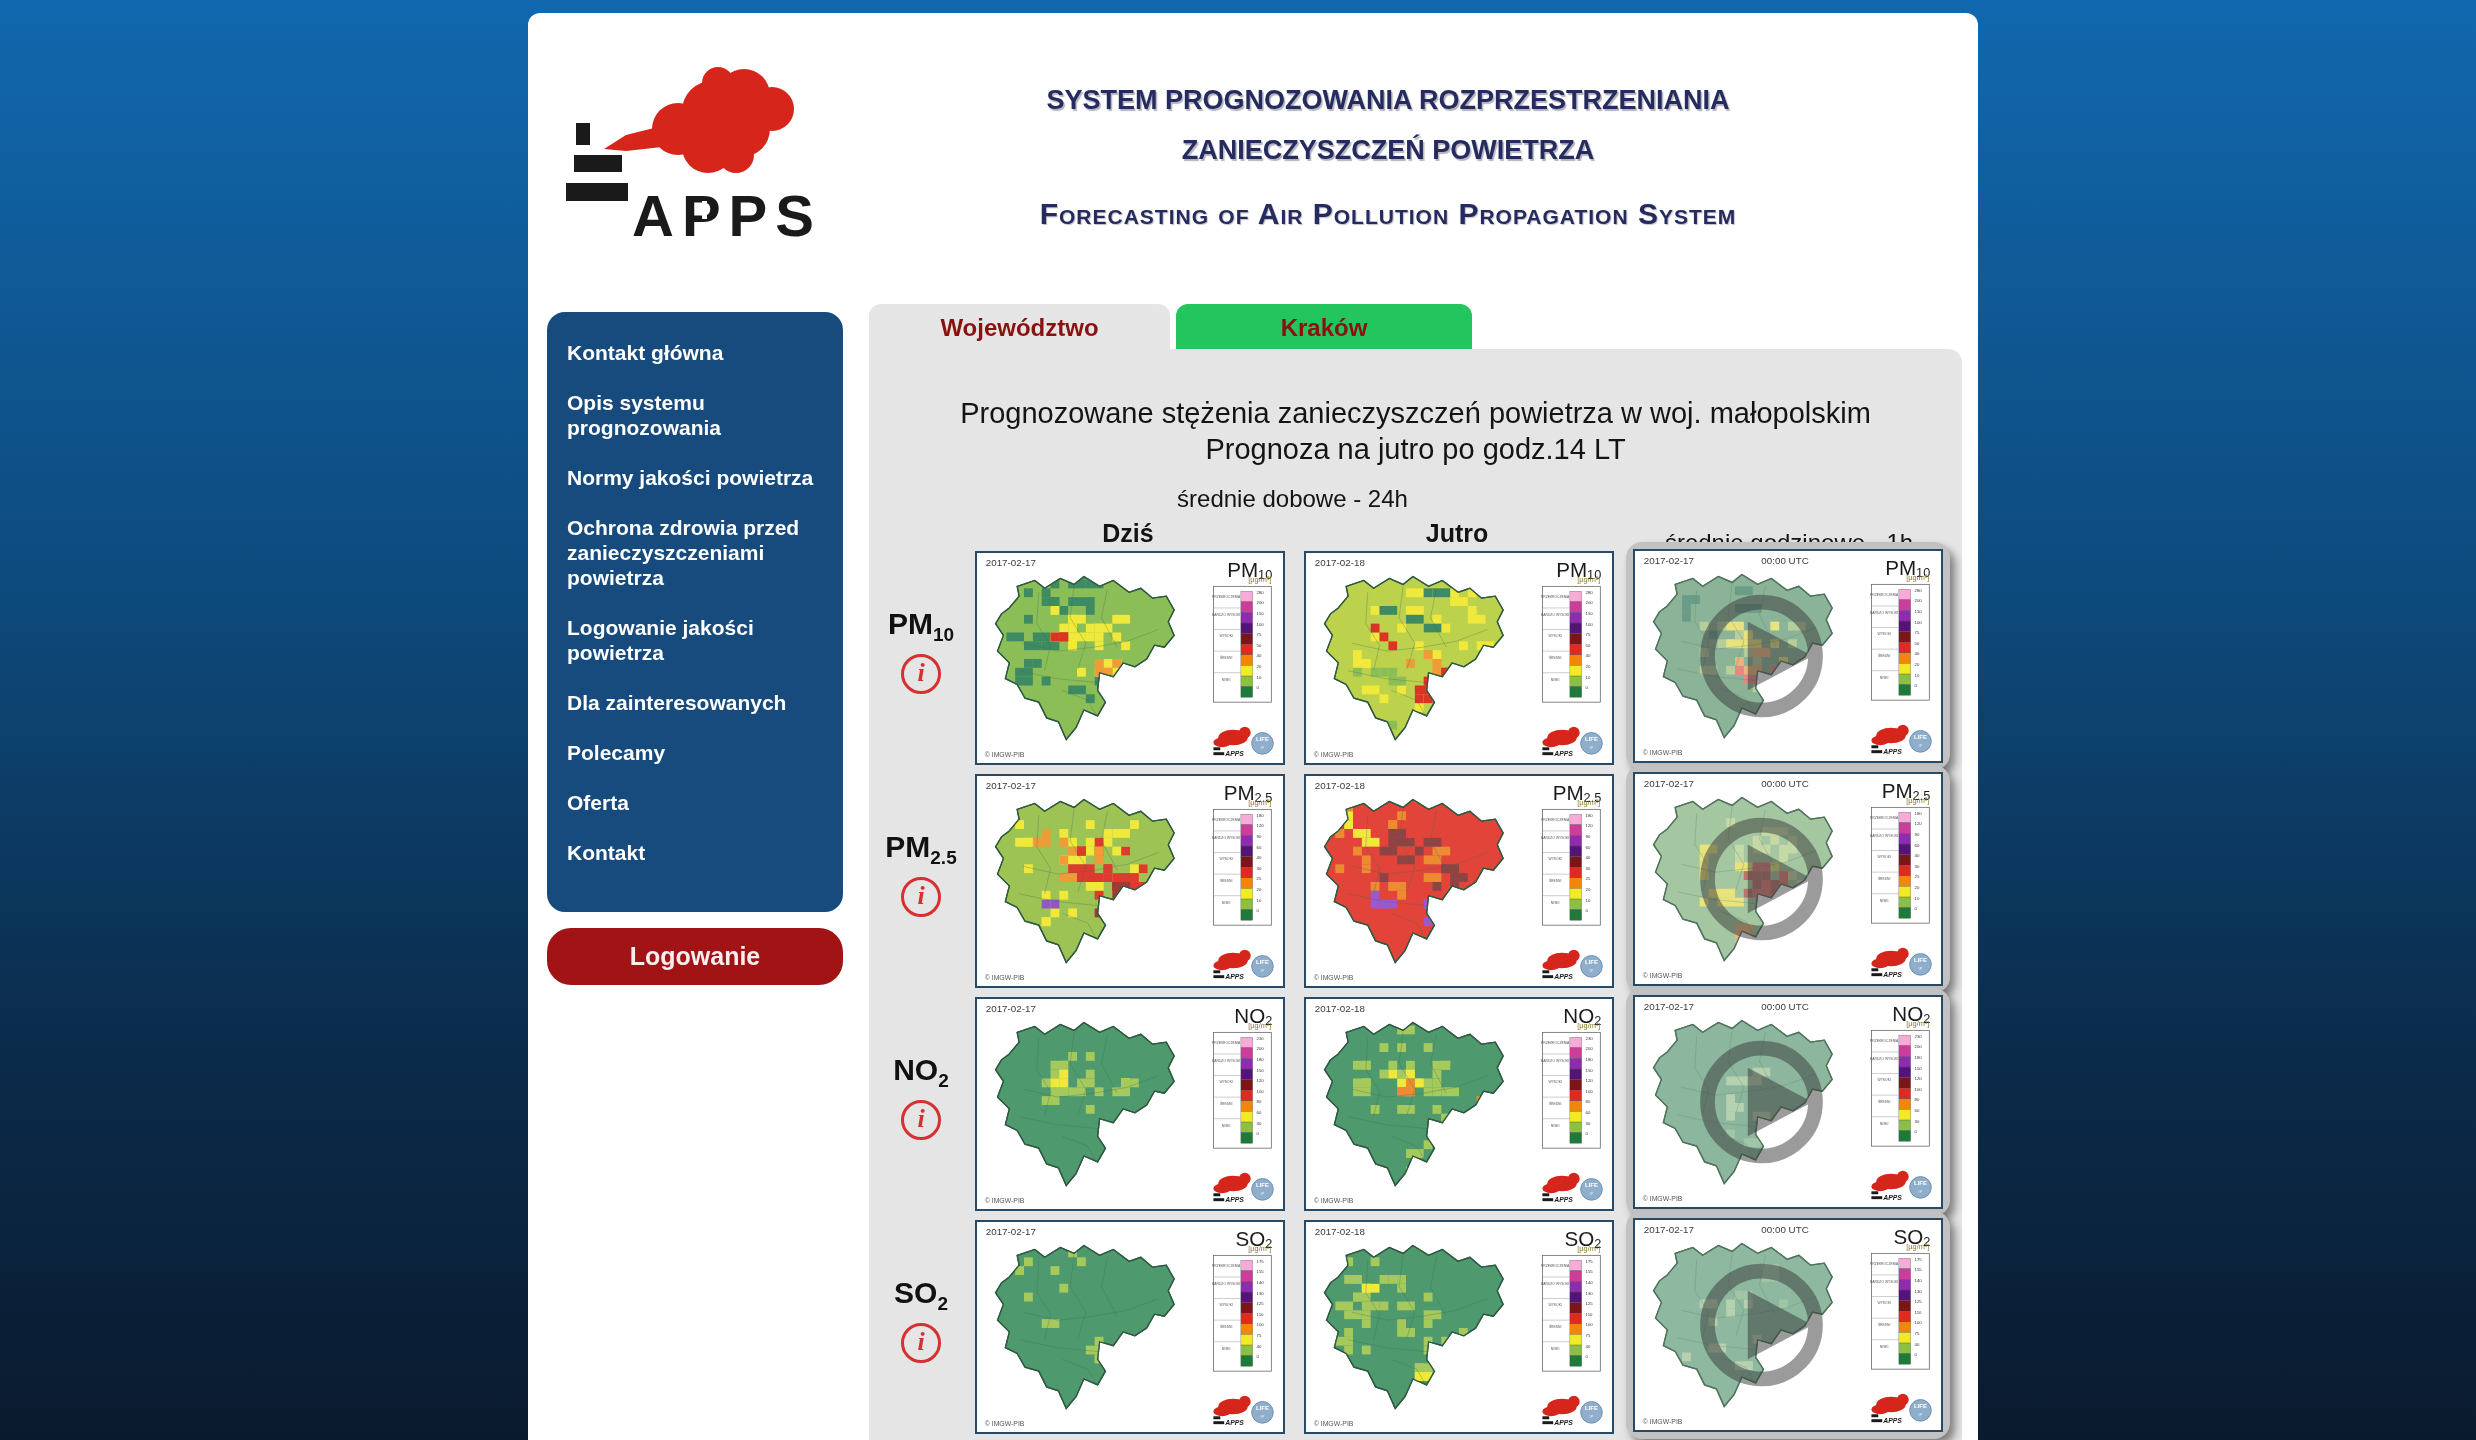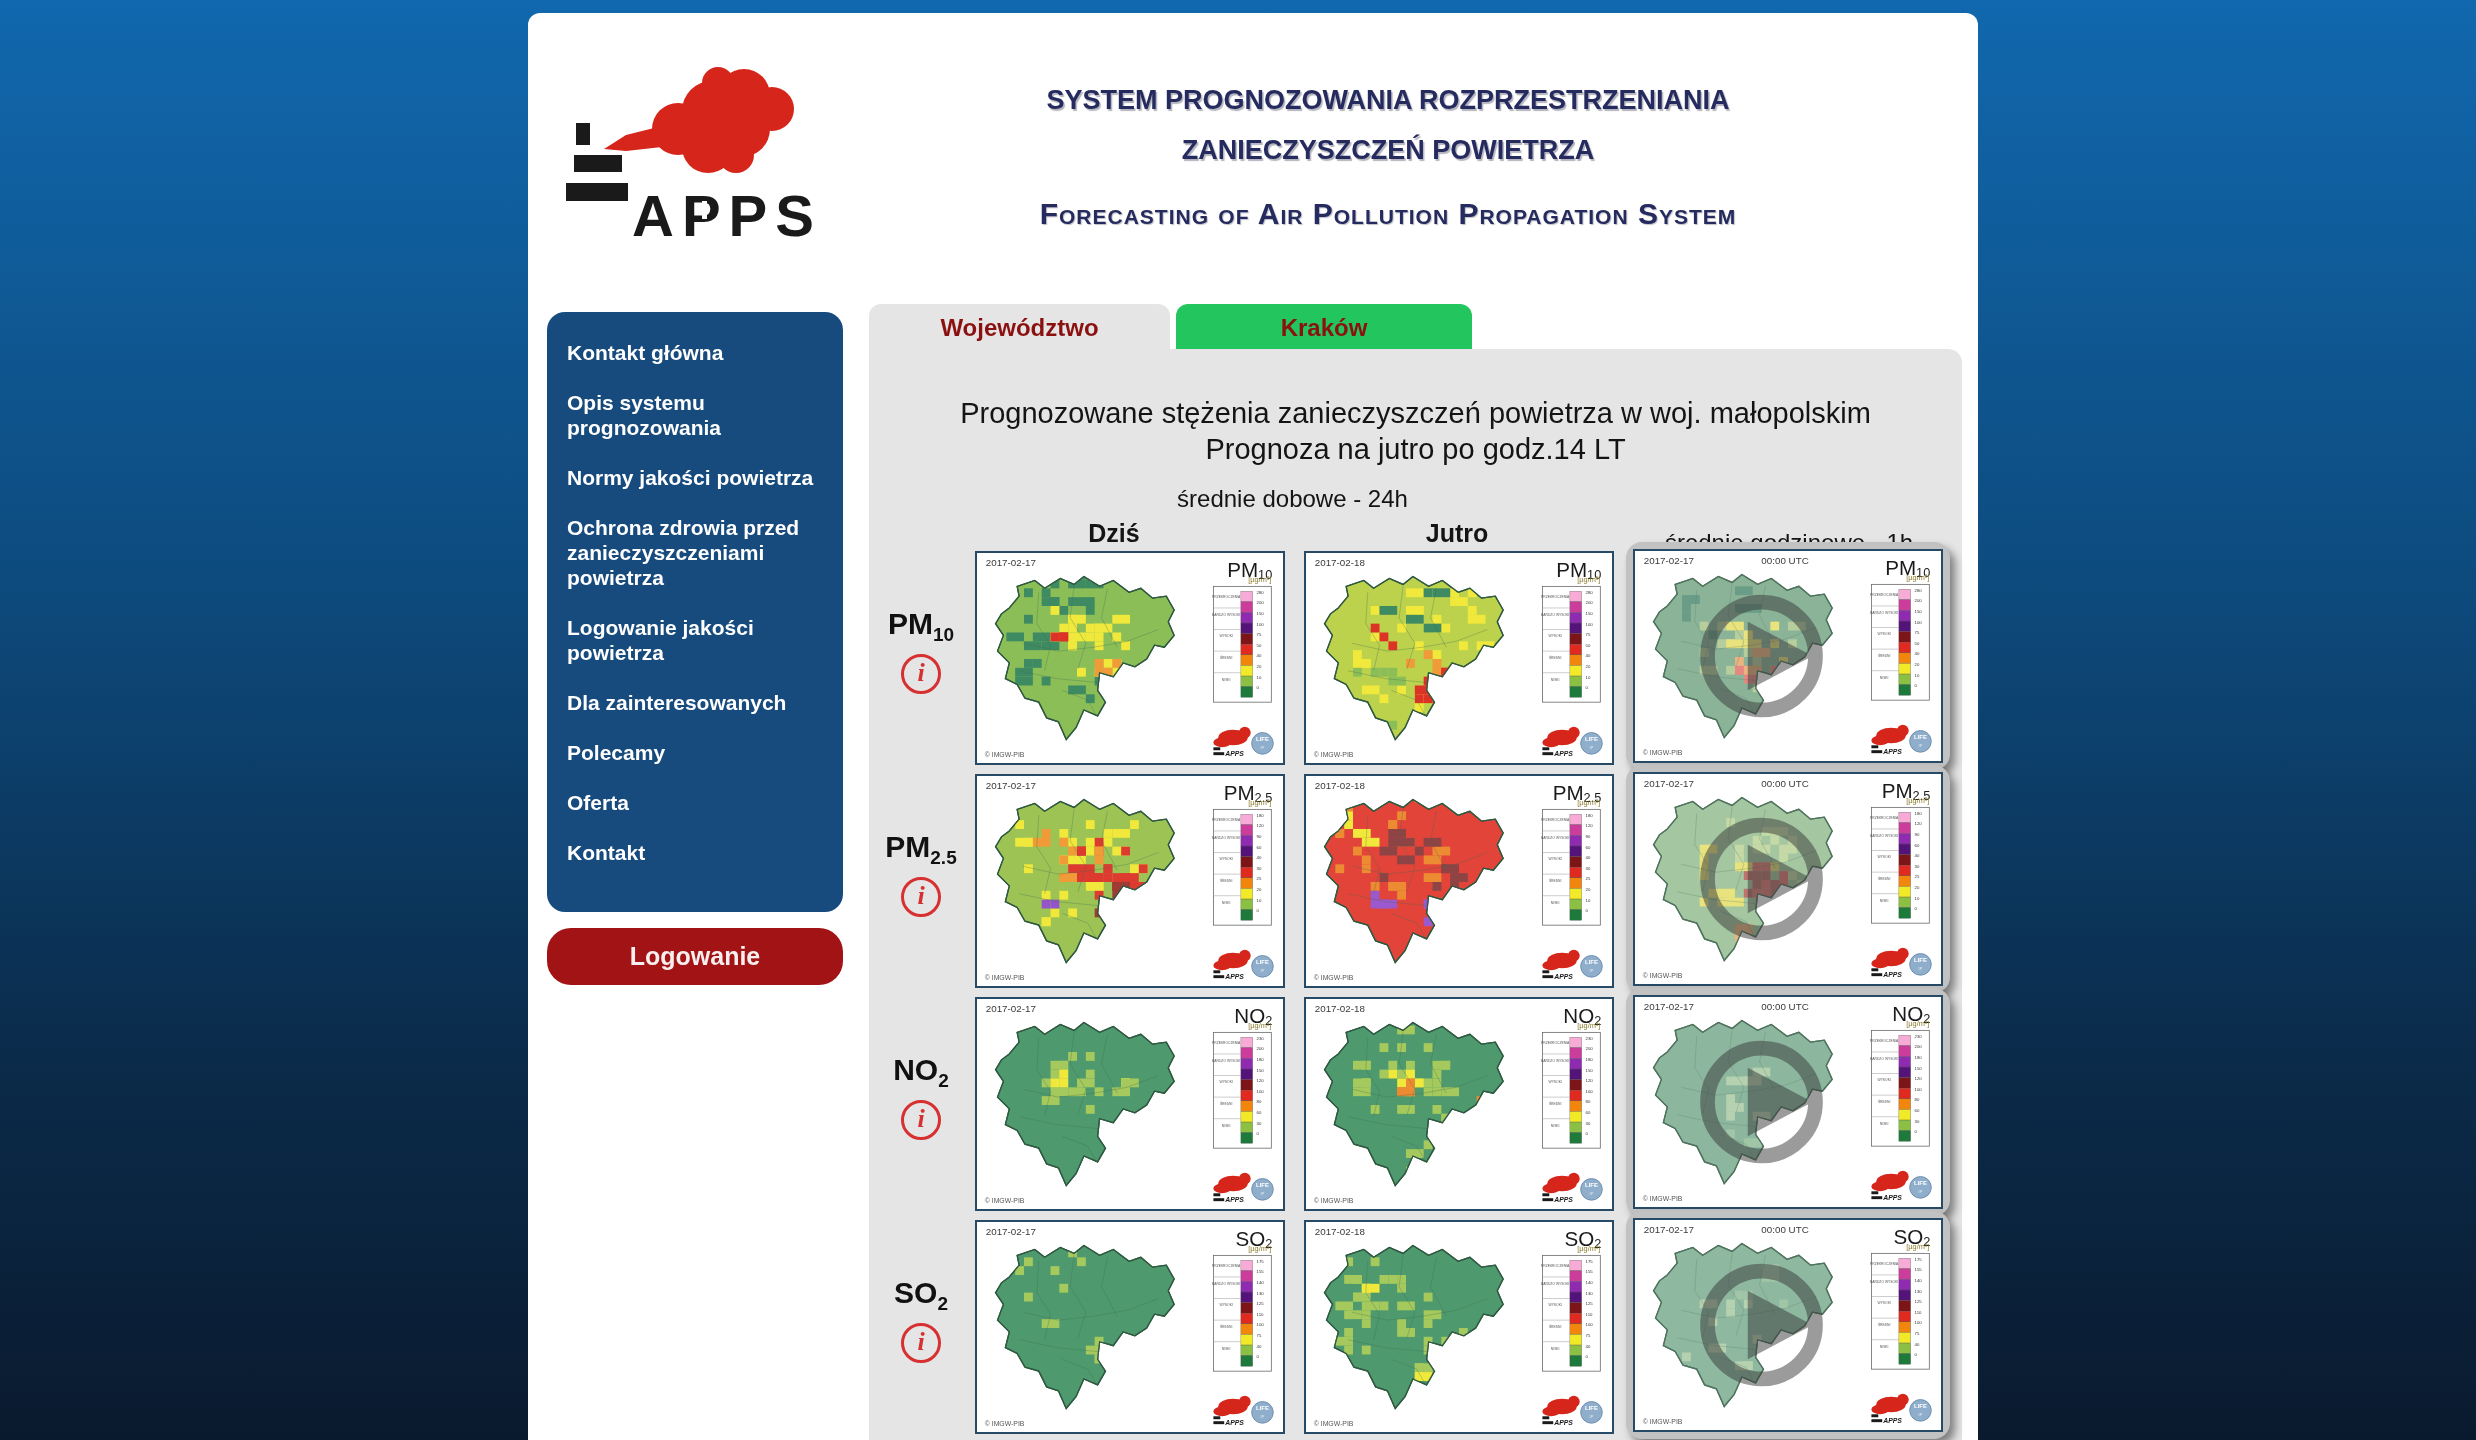--- a/index.html
+++ b/index.html
@@ -38,21 +38,21 @@
   .tab-inactive{left:648px;width:296px;background:#22c55e;}
   .panel{position:absolute;left:341px;top:336px;width:1093px;height:1126px;
     background:#E5E5E5;border-radius:0 14px 14px 14px;}
   .panel-heading{position:absolute;top:26px;left:0;width:100%;text-align:center;
     font-size:29px;color:#141414;line-height:36px;margin-top:20px;}
   .hdr{position:absolute;color:#141414;text-align:center;}
   .hdr-group{font-size:24px;top:136px;}
   .hdr-sub{font-size:25px;font-weight:bold;top:170px;}
   .g-daily{left:106px;width:635px;}
   .g-hourly{left:757px;width:326px;margin-top:44px;}
-  .s-today{left:92px;width:306px;}
+  .s-today{left:106px;width:306px;}
   .s-tomorrow{left:435px;width:306px;}
   
   .row-label{position:absolute;left:0;width:104px;text-align:center;color:#111;}
   .row-label .pname{font-size:30px;font-weight:bold;}
   .row-label .pname sub{font-size:19px;}
   .info-icon{display:inline-block;margin-top:8px;width:34px;height:34px;border:3px solid #D63030;
     border-radius:50%;color:#D63030;font-family:"Liberation Serif",serif;font-style:italic;
     font-weight:bold;font-size:26px;line-height:32px;text-align:center;cursor:pointer;background:#fff0;}
   .map-cell{position:absolute;width:306px;height:210px;background:#ffffff;
     border:2px solid #274B66;cursor:pointer;}

